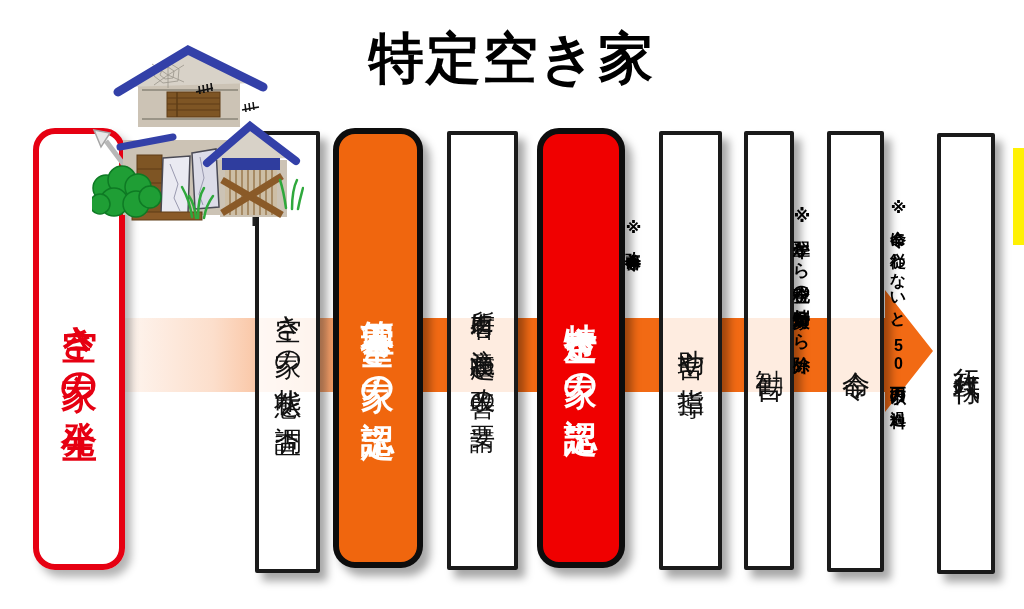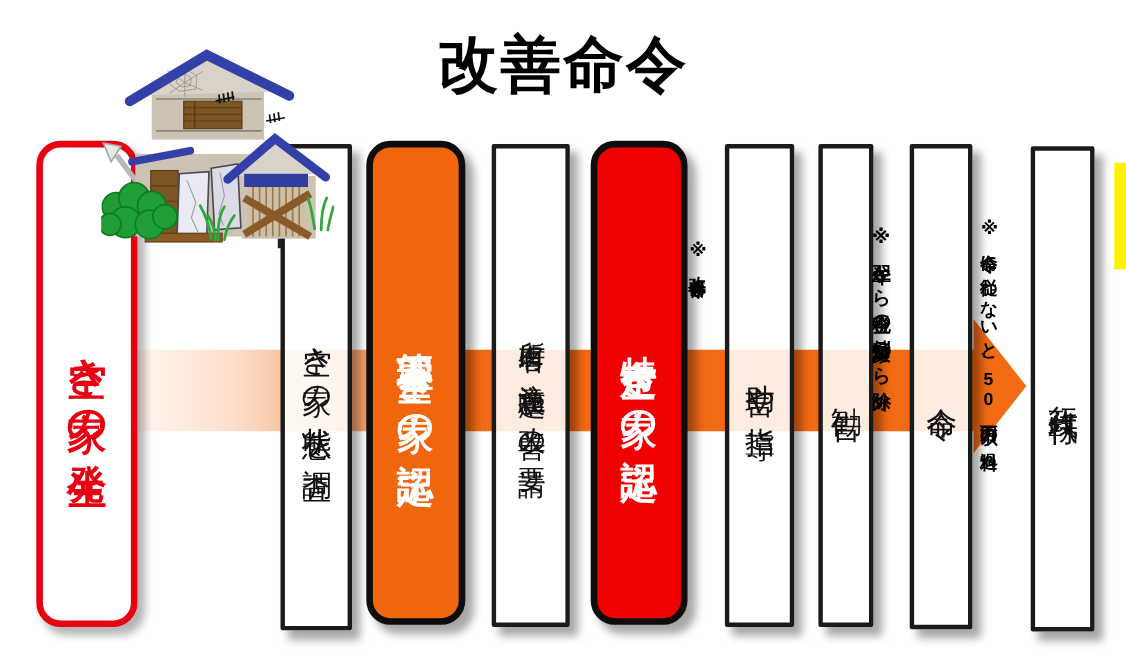--- a/index.html
+++ b/index.html
@@ -68,21 +68,21 @@
       <stop offset="0" stop-color="#f26a14" stop-opacity="0.05"></stop>
       <stop offset="0.12" stop-color="#f26a14" stop-opacity="0.22"></stop>
       <stop offset="0.25" stop-color="#f26a14" stop-opacity="0.60"></stop>
       <stop offset="0.38" stop-color="#f26a14" stop-opacity="1"></stop>
       <stop offset="1" stop-color="#f26a14" stop-opacity="1"></stop>
     </linearGradient>
   </defs>
   <path d="M115,318 L885,318 L885,290 L933,351 L885,412 L885,392 L115,392 Z" fill="url(#ag)"></path>
 </svg>
 
-<div class="title">改善命令</div>
+<div class="title">特定空き家</div>
 
 <div class="box box--outline-red" style="left:33px;top:128px;width:92px;height:442px;">
   <span class="vlabel vlabel--red">空き家の発生</span>
 </div>
 <div class="box" style="left:255px;top:131px;width:65px;height:442px;">
   <span class="vlabel vlabel--s27">空き家の状態を調査</span>
 </div>
 <div class="box box--orange" style="left:333px;top:128px;width:90px;height:440px;">
   <span class="vlabel vlabel--white">管理不全空き家の認定</span>
 </div>

